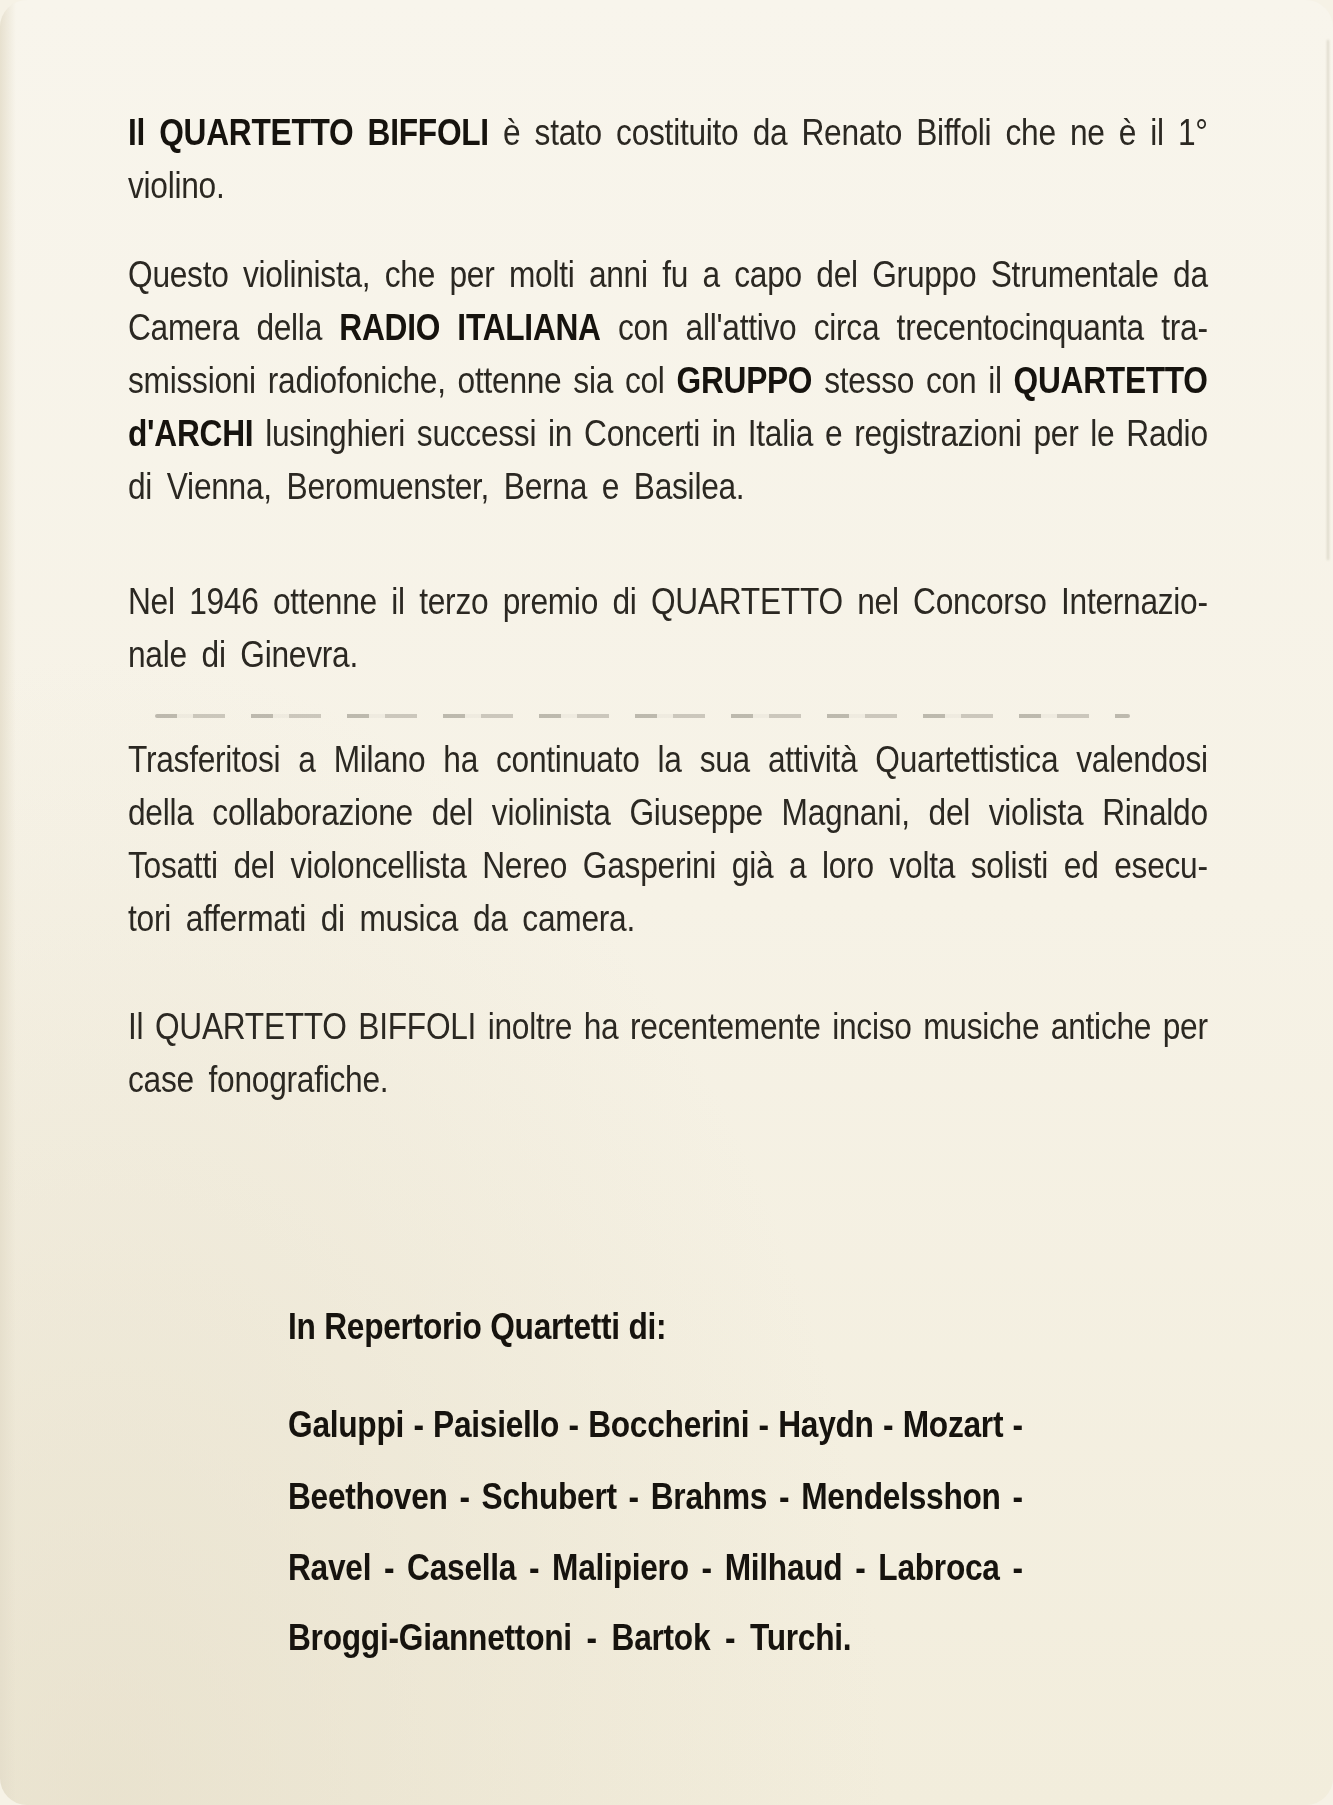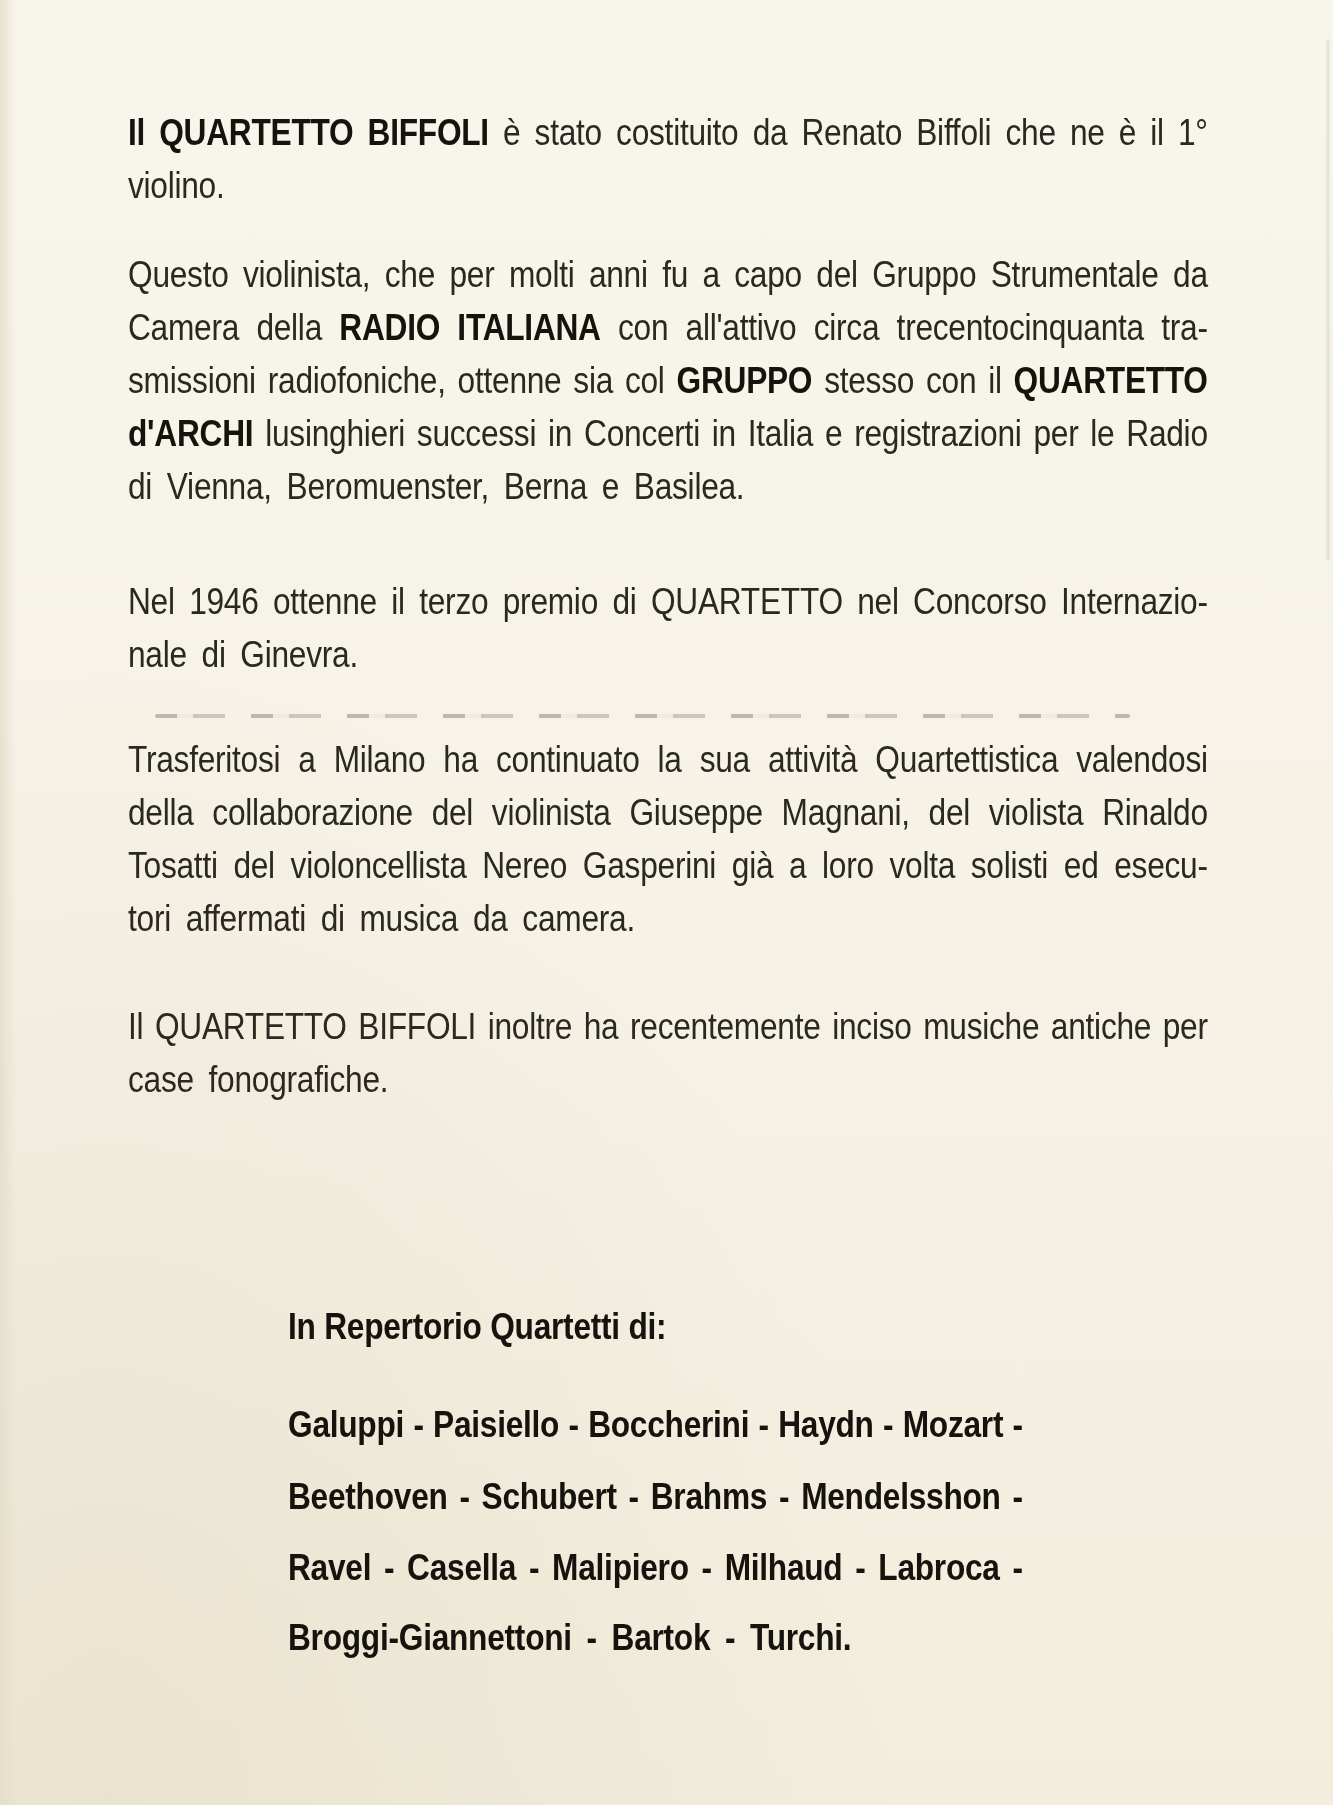--- a/index.html
+++ b/index.html
@@ -11,20 +11,21 @@
     position: relative;
     width: 1333px;
     height: 1805px;
     overflow: hidden;
     background:
       linear-gradient(90deg, rgba(228,221,202,0.85) 0px, rgba(228,221,202,0) 16px),
       radial-gradient(ellipse at 8% 100%, rgba(226,218,196,0.55) 0%, rgba(226,218,196,0) 45%),
       linear-gradient(180deg, #f8f5ec 0%, #f6f2e6 50%, #f2edDC 100%);
     font-family: "Liberation Sans", sans-serif;
     color: #2b2822;
+    border-radius: 27px;
   }
   .edge-shade {
     position: absolute;
     top: 40px;
     right: 4px;
     width: 2px;
     height: 520px;
     background: rgba(185,178,158,0.45);
     filter: blur(1px);
   }

